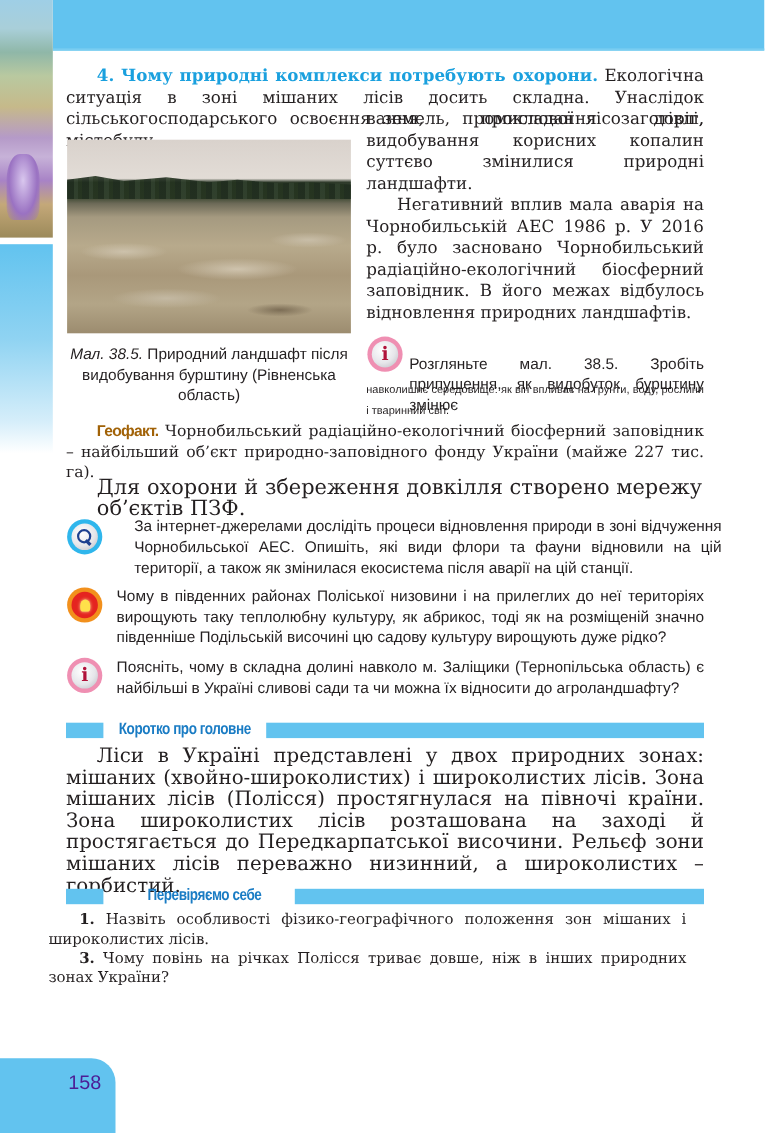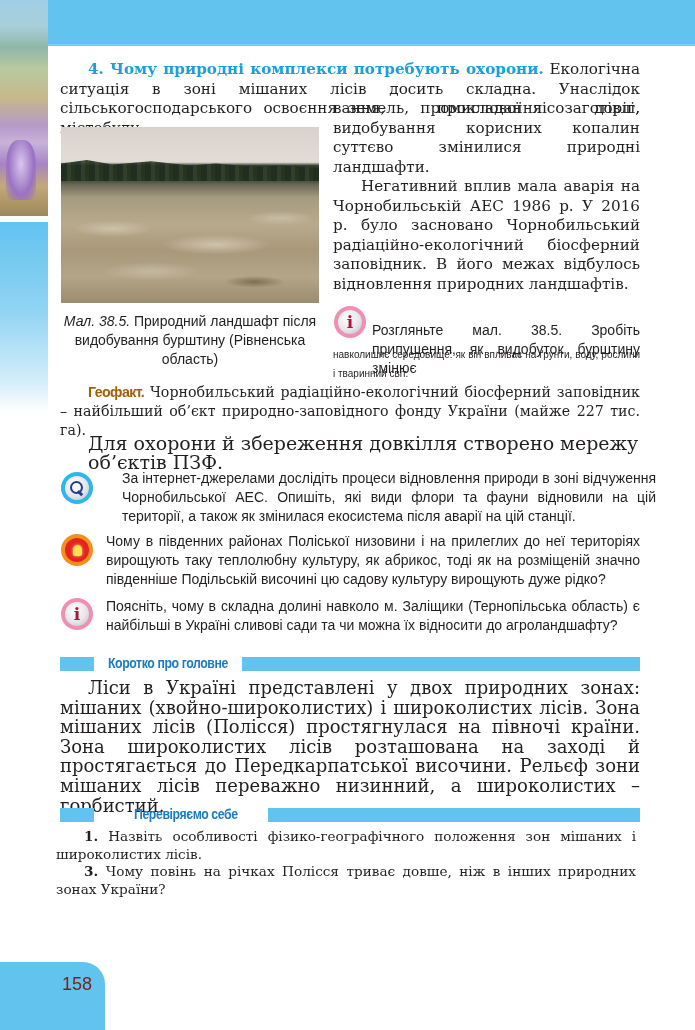--- a/index.html
+++ b/index.html
@@ -61,26 +61,26 @@
 
     .task { position: absolute; left: 106px; width: 534px; font-family: "Liberation Sans", "DejaVu Sans", sans-serif; font-size: 14px; line-height: 19px; text-align: justify; }
     .task p { text-align-last: left; }
 
     .section-bar { position: absolute; left: 60px; width: 580px; height: 18px; display: flex; align-items: flex-end; }
     .section-bar .left-block { width: 34px; height: 14px; background: #62c3ef; }
     .section-bar .title { margin: 0 10px 0 14px; font-family: "Liberation Sans", "DejaVu Sans", sans-serif; font-weight: bold; color: #1a7cc4; font-size: 15px; letter-spacing: -0.5px; transform: scaleX(0.82); transform-origin: left center; white-space: nowrap; }
     .section-bar .right-block { flex: 1; height: 14px; background: #62c3ef; margin-left: -22px; }
 
     .summary { position: absolute; left: 60px; top: 678px; width: 580px; font-size: 18px; line-height: 19.6px; text-align: justify; }
-    .questions { position: absolute; left: 56px; top: 828px; width: 580px; font-size: 13.6px; line-height: 17.6px; text-align: justify; }
+    .questions { position: absolute; left: 44px; top: 828px; width: 580px; font-size: 13.6px; line-height: 17.6px; text-align: justify; }
     .questions p { text-indent: 28px; }
     .questions b { font-weight: bold; }
 
     .page-number-box { position: absolute; left: 0; top: 962px; width: 105px; height: 68px; background: #62c3ef; border-top-right-radius: 22px; }
-    .page-number { position: absolute; left: 62px; top: 12px; font-family: "Liberation Sans", "DejaVu Sans", sans-serif; font-size: 18px; color: #7f1d1d; }
+    .page-number { position: absolute; left: 62px; top: 12px; font-family: "Liberation Sans", "DejaVu Sans", sans-serif; font-size: 18px; color: #4c1d95; }
   </style>
 </head>
 <body>
 
 <div class="header-band"></div>
 <div class="side-photo"></div>
 <div class="side-strip"></div>
 
 <div class="text-block intro indent">
   <span class="blue-bold">4. Чому природні комплекси потребують охорони.</span><span> Екологічна ситуація в зоні мішаних лісів досить складна. Унаслідок сільськогосподарського освоєння земель, промислової лісозаготівлі, містобуду-</span>

